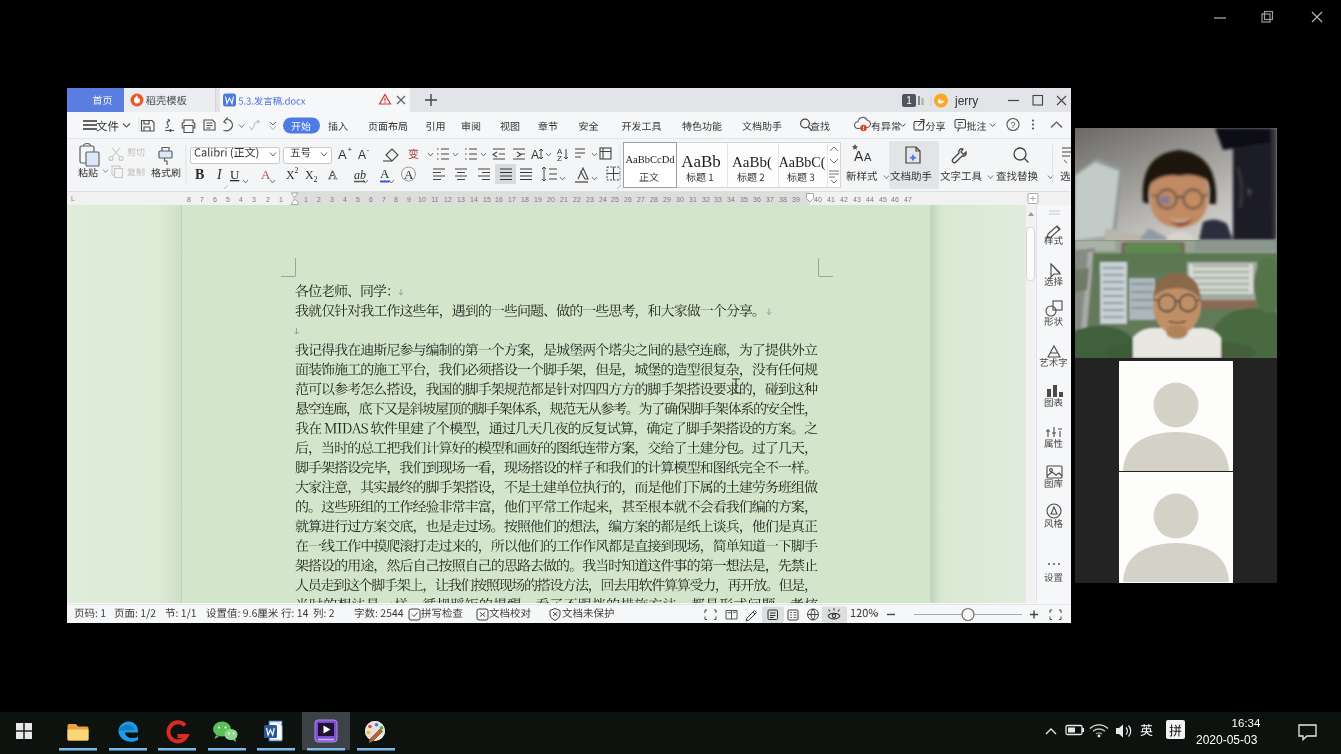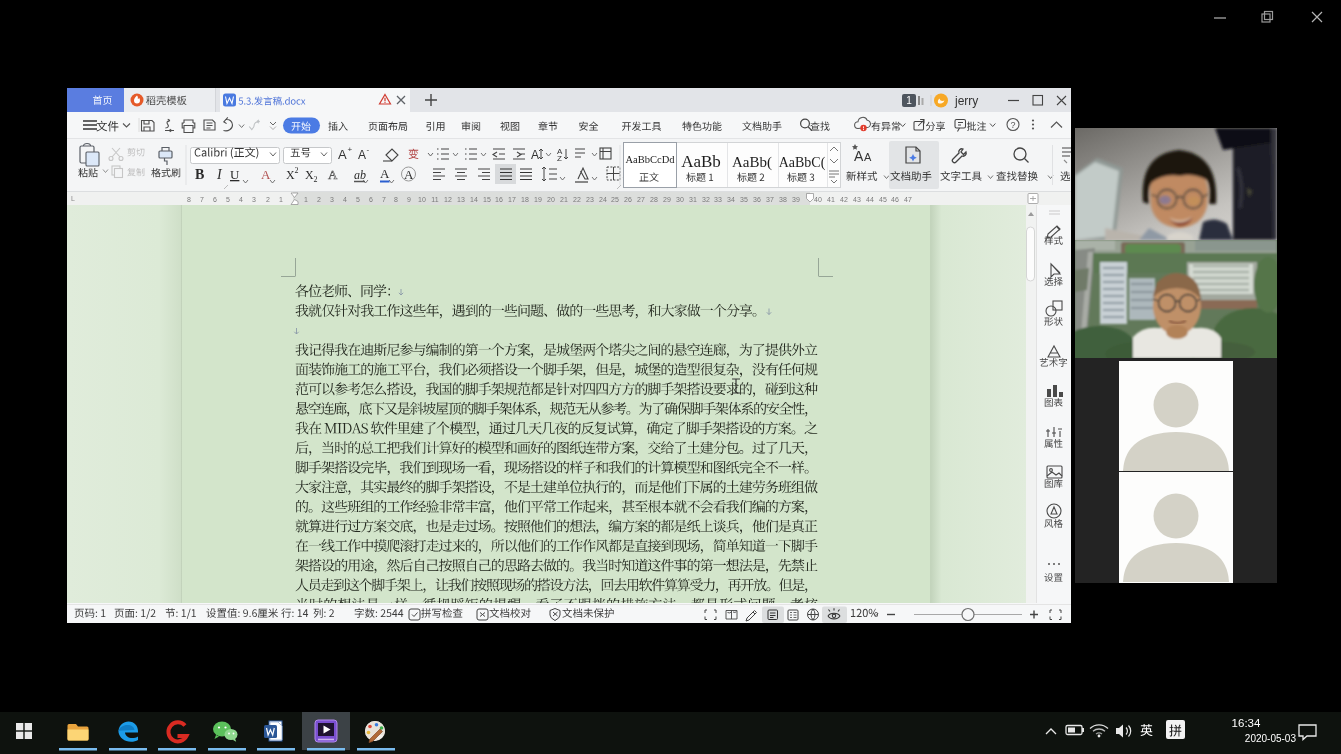--- a/index.html
+++ b/index.html
@@ -587,21 +587,21 @@
   <path d="M1096 22a5 5 0 0 1 6 0" opacity=".65"></path>
  </g>
  <circle cx="1099" cy="24" r="1.4" fill="#e8e8e8"></circle>
  <path d="M1116 16h3l4-3.5v13l-4-3.5h-3z" fill="#e8e8e8"></path>
  <path d="M1126 15.5a5 5 0 0 1 0 7M1128.5 13.5a8 8 0 0 1 0 11" stroke="#e8e8e8" stroke-width="1.2" fill="none"></path>
  <rect x="1166" y="8" width="19" height="19" rx="2" fill="#f2f2f2"></rect>
 
  <path d="M1299 13h17v11h-9l-4 3.5V24h-4z" fill="none" stroke="#e8e8e8" stroke-width="1.3"></path>
 </svg>
 <div style="position:absolute;left:1206px;top:5px;width:80px;text-align:center;color:#fff;font-size:11.5px">16:34</div>
-<div style="position:absolute;left:1196px;top:21px;width:100px;text-align:right;color:#fff;font-size:10px">2020-05-03</div>
+<div style="position:absolute;left:1196px;top:21px;width:100px;text-align:left;color:#fff;font-size:12px">2020-05-03</div>
 </div>
 <svg width="1341" height="754" viewBox="0 0 1341 754" style="position:absolute;left:0;top:0;z-index:50;pointer-events:none">
     <defs>
       <path id="g1" d="M38 -84C32 -71 19 -55 7 -46L8 -44C17 -50 26 -57 34 -66C37 -59 42 -53 48 -48C36 -38 20 -30 3 -25L4 -23C11 -25 18 -27 25 -30V8H26C29 8 32 6 32 6V0H71V7H72C74 7 77 6 77 5V-24C79 -24 81 -25 81 -26L73 -32L70 -28H32L27 -30C36 -34 45 -39 53 -44C64 -36 77 -30 92 -26C93 -29 95 -31 98 -32L98 -33C84 -36 69 -40 57 -47C65 -53 72 -60 77 -68C80 -68 81 -68 82 -69L74 -77L69 -72H39C41 -75 43 -78 45 -80C47 -80 48 -80 49 -81ZM32 -3V-25H71V-3ZM68 -69C64 -63 58 -56 52 -51C45 -56 39 -61 35 -67L37 -69Z"></path>
       <path id="g2" d="M52 -84 51 -83C56 -78 60 -71 61 -64C68 -59 74 -74 52 -84ZM40 -51 38 -50C45 -38 48 -20 49 -9C54 -2 62 -24 40 -51ZM85 -67 80 -61H31L31 -58H92C93 -58 94 -59 94 -60C91 -63 85 -67 85 -67ZM27 -56 23 -57C26 -64 30 -71 32 -78C35 -78 36 -79 36 -80L26 -84C20 -65 11 -45 2 -33L4 -32C9 -36 13 -42 17 -48V8H18C21 8 24 6 24 6V-54C26 -54 26 -55 27 -56ZM88 -7 83 -1H66C73 -16 80 -35 83 -48C86 -48 87 -49 87 -50L76 -53C73 -38 68 -17 64 -1H28L28 2H94C95 2 96 1 97 0C93 -3 88 -7 88 -7Z"></path>
       <path id="g3" d="M83 -80C80 -76 76 -71 72 -66C68 -69 63 -73 63 -73L59 -67H46V-80C48 -81 49 -82 49 -83L39 -84V-67H13L14 -64H39V-48H4L5 -45H50C46 -42 43 -39 39 -37L31 -38V-31C22 -25 13 -19 3 -14L4 -13C13 -17 23 -21 31 -26V-2C31 4 34 6 45 6H62C86 6 90 5 90 1C90 0 89 -1 87 -2L87 -15H85C84 -8 83 -4 82 -2C81 -1 81 -1 79 -1C76 0 70 0 63 0H45C39 0 38 -1 38 -3V-15C53 -19 69 -25 79 -30C81 -29 83 -29 84 -30L75 -37C68 -30 52 -22 38 -17V-30C45 -35 52 -40 58 -45H93C94 -45 95 -45 96 -46C92 -50 86 -54 86 -54L82 -48H62C72 -56 81 -65 87 -74C90 -73 91 -73 92 -74ZM46 -64H69L70 -64C65 -59 59 -53 53 -48H46Z"></path>
       <path id="g4" d="M19 -70 10 -71V-17H11C13 -17 16 -18 16 -19V-68C18 -68 19 -69 19 -70ZM35 -82 25 -84V-42C25 -22 22 -6 7 7L9 8C27 -4 31 -21 31 -42V-80C34 -80 35 -81 35 -82ZM41 -60V-5H42C46 -5 48 -7 48 -7V-54H62V8H63C66 8 68 6 68 6V-54H83V-15C83 -14 82 -13 81 -13C79 -13 73 -14 73 -14V-12C76 -12 78 -11 79 -10C80 -9 80 -7 80 -5C88 -6 89 -9 89 -14V-53C91 -54 92 -54 93 -55L85 -61L82 -57H68V-73H93C95 -73 96 -73 96 -74C93 -77 88 -81 88 -81L84 -76H37L38 -73H62V-57H49Z"></path>
       <path id="g5" d="M25 8C27 8 29 6 29 3C29 1 28 -1 27 -4C23 -8 17 -14 5 -17L4 -16C13 -9 17 -3 20 3C22 6 23 8 25 8Z"></path>
       <path id="g6" d="M25 -60 26 -58H74C75 -58 76 -58 76 -59C73 -62 68 -66 68 -66L63 -60ZM11 -76V8H12C15 8 18 6 18 5V-73H82V-2C82 -1 82 0 79 0C77 0 64 -1 64 -1V1C69 1 72 2 74 3C76 4 77 6 77 8C88 7 89 3 89 -2V-72C91 -72 92 -73 93 -74L85 -80L81 -76H18L11 -79ZM32 -45V-9H33C35 -9 38 -11 38 -11V-20H61V-11H62C64 -11 68 -13 68 -14V-41C69 -42 71 -42 71 -43L64 -49L60 -45H38L32 -48ZM38 -23V-42H61V-23Z"></path>
       <path id="g7" d="M21 -82 19 -82C23 -77 28 -70 29 -65C36 -60 41 -74 21 -82ZM43 -84 42 -83C45 -79 49 -72 49 -66C56 -60 63 -75 43 -84ZM47 -36V-25H5L6 -22H47V-2C47 -1 46 0 44 0C42 0 29 -1 29 -1V0C34 1 37 2 39 3C41 4 42 6 42 8C53 7 54 3 54 -2V-22H93C94 -22 95 -23 96 -24C92 -27 86 -32 86 -32L82 -25H54V-32C56 -33 57 -33 57 -35L56 -35C63 -38 69 -42 73 -45C76 -45 77 -45 78 -46L70 -53L66 -49H21L22 -46H64C61 -42 56 -38 53 -35ZM74 -84C71 -77 67 -69 62 -63H18C17 -65 17 -67 16 -69L14 -69C15 -61 11 -54 7 -52C5 -50 4 -48 5 -46C6 -44 10 -44 12 -46C15 -48 18 -53 18 -60H84C82 -56 80 -51 78 -48L79 -47C83 -50 89 -55 92 -58C94 -58 96 -59 96 -59L88 -67L84 -63H66C71 -67 77 -74 81 -78C83 -78 84 -79 84 -80Z"></path>

